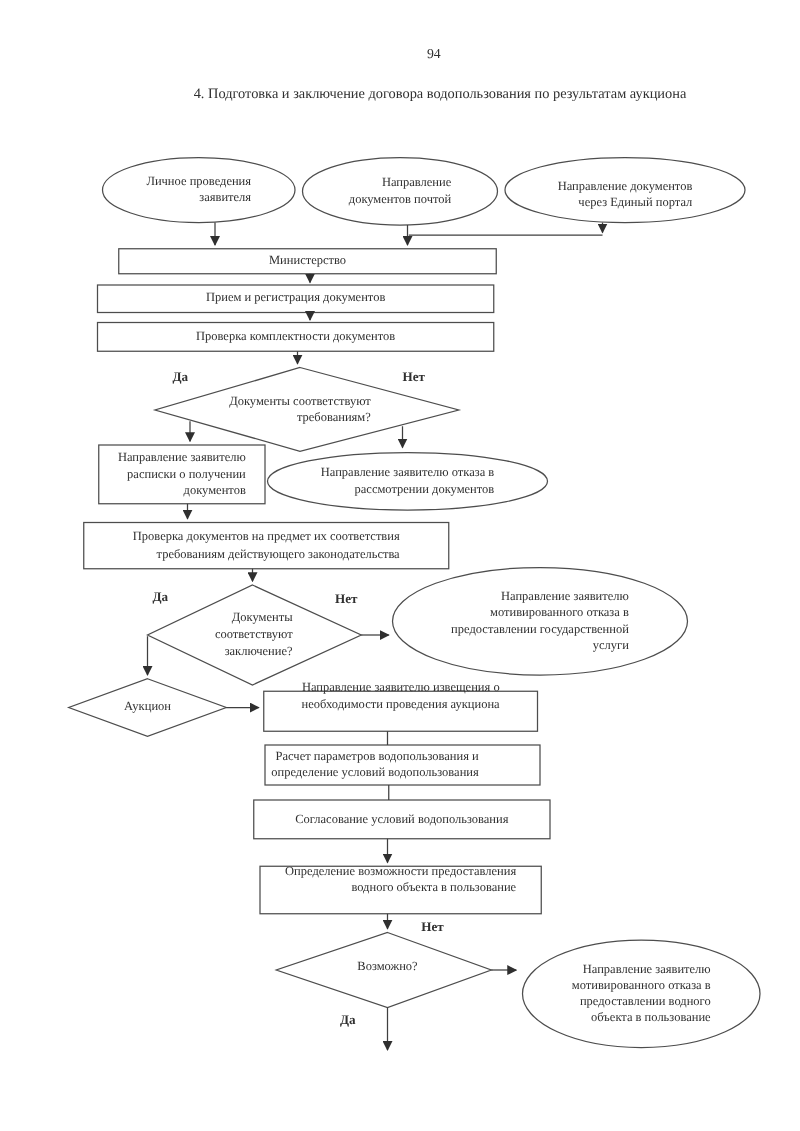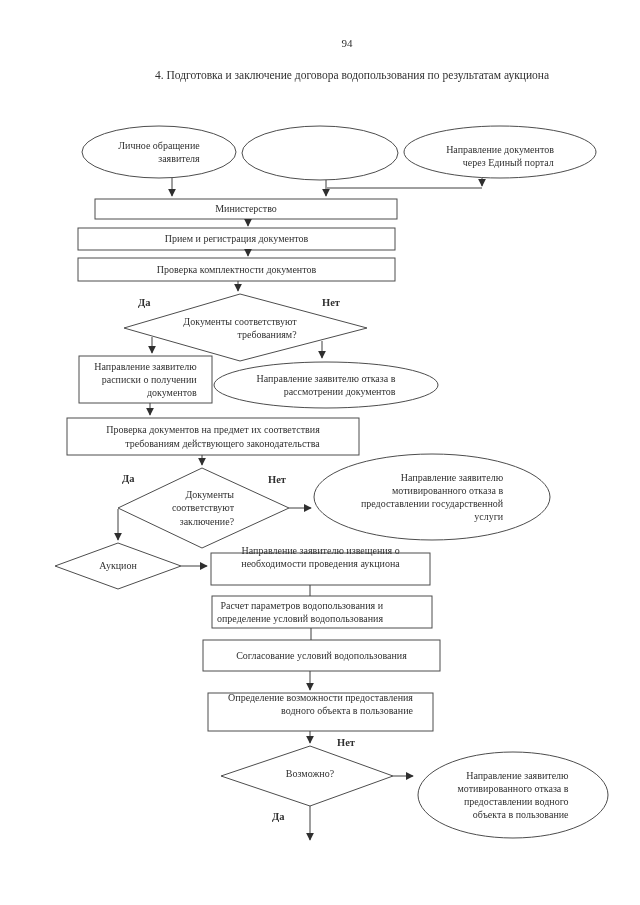--- a/index.html
+++ b/index.html
@@ -75,22 +75,24 @@
       <line class="conn" x1="310" y1="671" x2="310" y2="690" marker-end="url(#arrow)"></line>
       <line class="conn" x1="310" y1="731" x2="310" y2="743" marker-end="url(#arrow)"></line>
       <line class="conn" x1="393" y1="776" x2="413" y2="776" marker-end="url(#arrow)"></line>
       <line class="conn" x1="310" y1="806" x2="310" y2="840" marker-end="url(#arrow)"></line>
     </g>
   </svg>
 
   <div class="lbl pagenum" style="left:317px;top:36px;width:60px;height:14px;">94</div>
   <div class="lbl title" style="left:52px;top:68px;width:600px;height:16px;">4. Подготовка и заключение договора водопользования по результатам аукциона</div>
 
-  <div class="lbl" style="left:87px;top:132px;width:144px;height:40px;">Личное обращение
+  <div class="lbl" style="left:87px;top:132px;width:144px;height:40px;">Личное проведения
 заявителя</div>
+  <div class="lbl" style="left:250px;top:133px;width:140px;height:40px;">Направление
+документов почтой</div>
   <div class="lbl" style="left:418px;top:136px;width:164px;height:40px;">Направление документов
 через Единый портал</div>
 
   <div class="lbl" style="left:95px;top:199px;width:302px;height:20px;">Министерство</div>
   <div class="lbl" style="left:78px;top:228px;width:317px;height:22px;">Прием и регистрация документов</div>
   <div class="lbl" style="left:78px;top:258px;width:317px;height:23px;">Проверка комплектности документов</div>
 
   <div class="lbl" style="left:150px;top:308px;width:180px;height:40px;">Документы соответствуют
 требованиям?</div>
   <div class="lbl edge" style="left:138px;top:296px;width:24px;height:14px;">Да</div>

